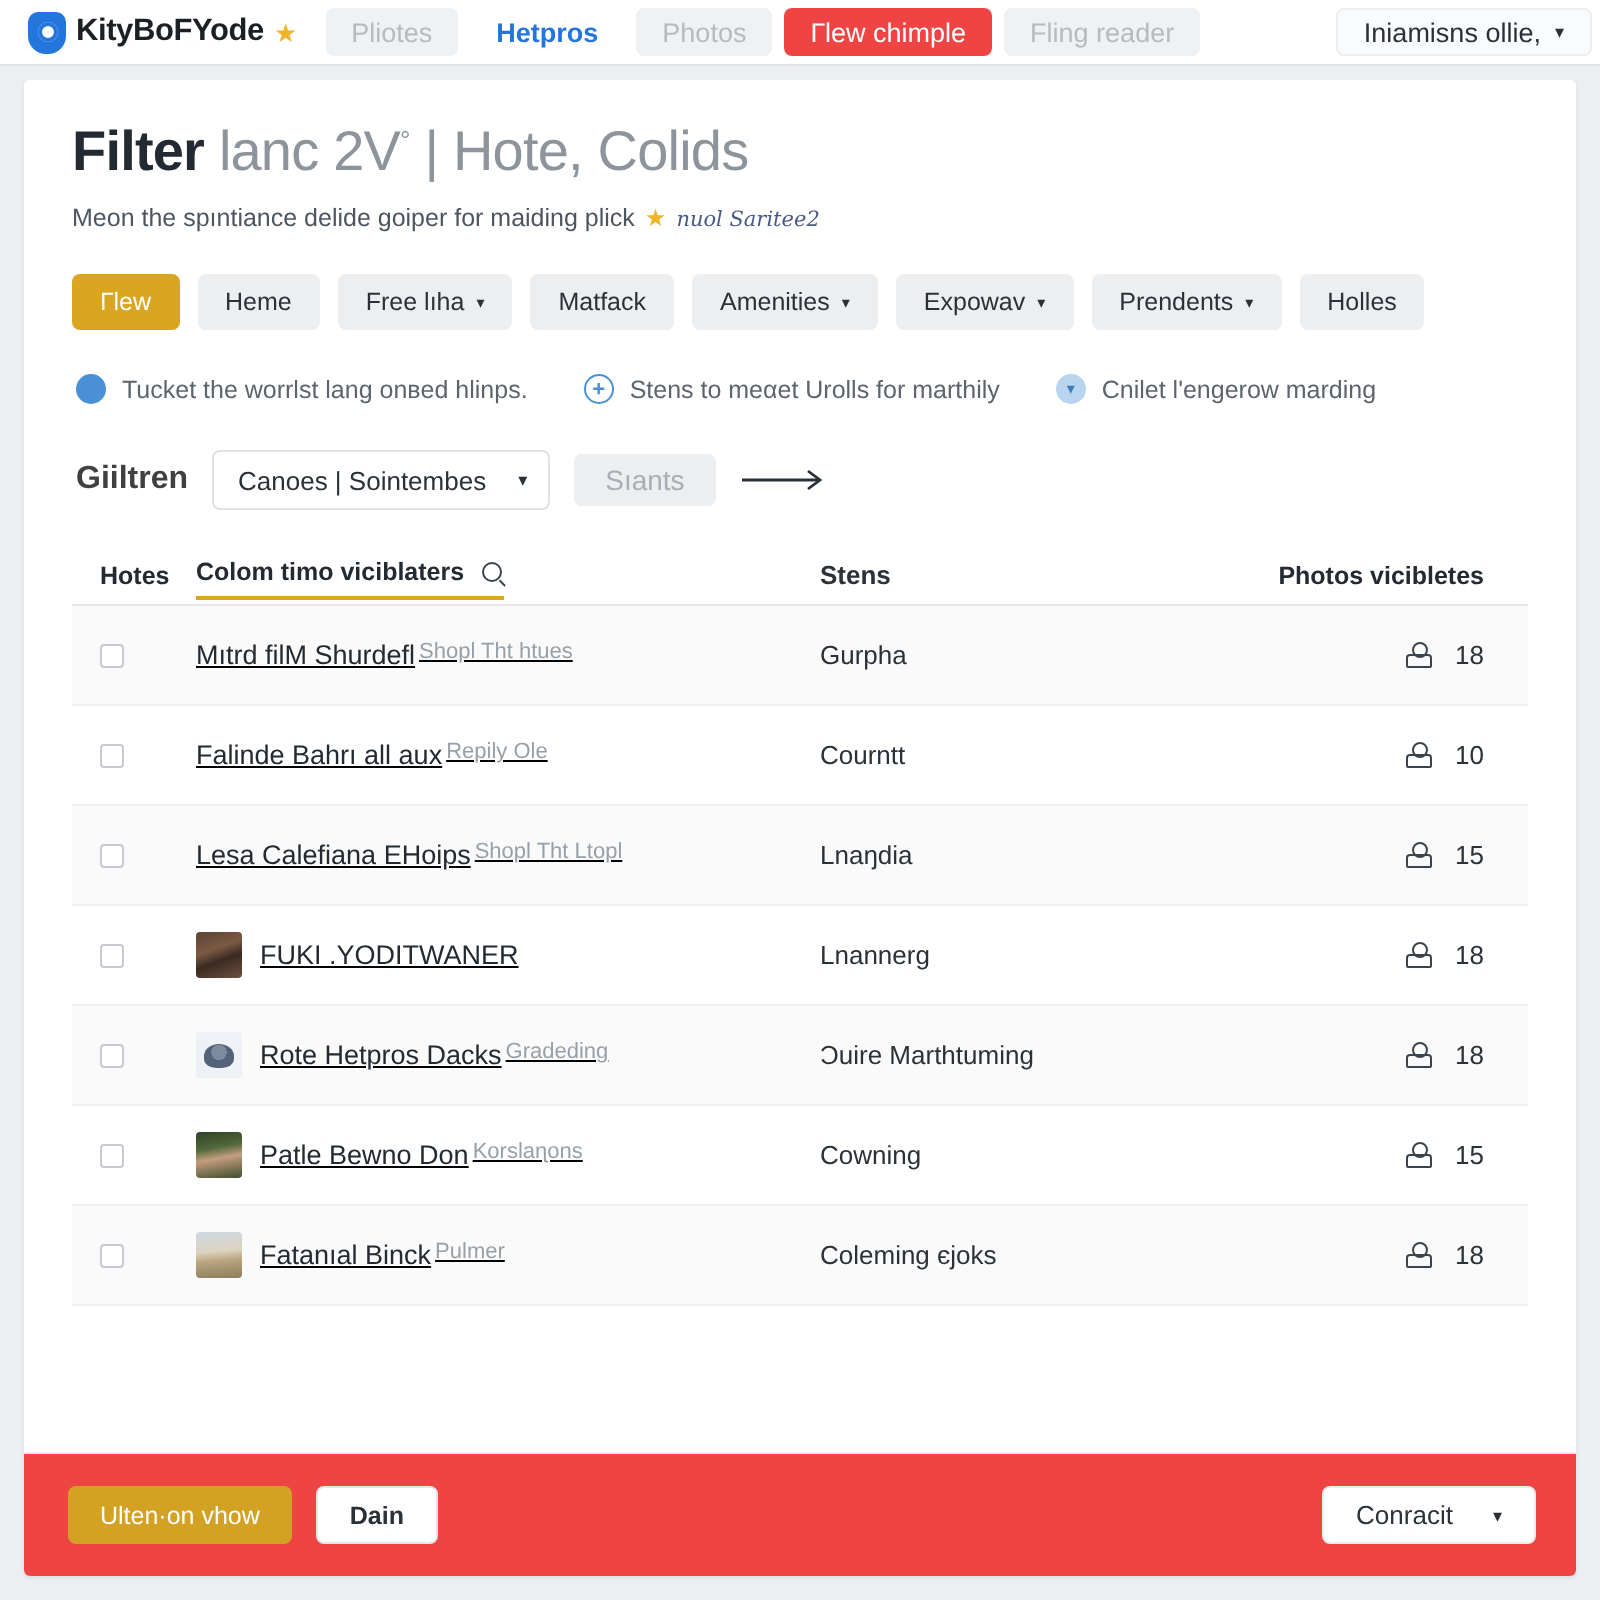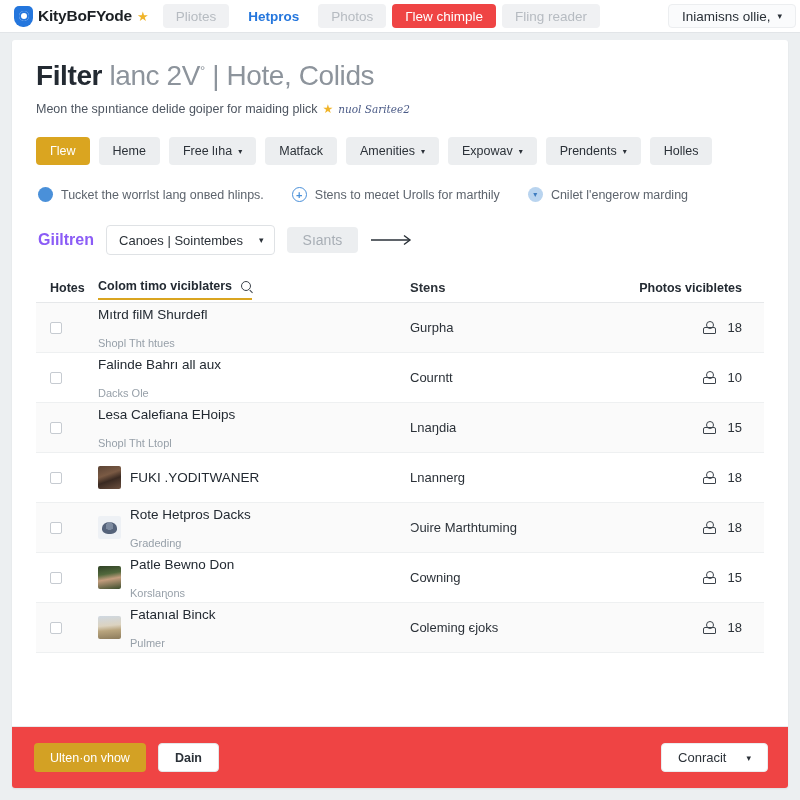--- a/index.html
+++ b/index.html
@@ -119,21 +119,21 @@
   }
   .note-badge.b1 { background: #4a90d9; }
   .note-badge.b2 { background: #ffffff; color: #4a90d9; border: 1.5px solid #4a90d9; font-weight: bold; font-size: 11px;}
   .note-badge.b3 { background: #b9d4ef; color:#3d7cc0; font-size: 8px; }
 
   
   .select-row {
     display: flex; align-items: center; gap: 12px;
     padding: 23px 24px 0 26px;
   }
-  .select-label { font-size: 16px; font-weight: bold; color: #8b5cf6; }
+  .select-label { font-size: 16px; font-weight: bold; color: #404040; }
   .select-box {
     height: 30px; min-width: 168px;
     border: 1px solid #dfe2e5; border-radius: 4px;
     background: #fff;
     display: flex; align-items: center; justify-content: space-between;
     gap: 16px; padding: 0 10px 0 12px;
     font-size: 13px; color: #2b3138; white-space: nowrap;
   }
   .ghost-btn {
     height: 26px; border-radius: 4px; background: #eceef0;
@@ -188,21 +188,21 @@
   }
   .avatar.a-woman  { background: linear-gradient(160deg,#5b4334 0%,#7a5a44 38%,#3a2a22 60%,#6d5140 100%); }
   .avatar.a-crest  { background: #eef1f5; display:flex; align-items:center; justify-content:center; }
   .avatar.a-crest::after {
     content:""; width: 15px; height: 12px;
     background: radial-gradient(circle at 50% 35%, #7d8ba0 0 35%, #55637a 36% 100%);
     border-radius: 50% 50% 40% 40%;
   }
   .avatar.a-man    { background: linear-gradient(170deg,#2f4226 0%,#52683c 35%,#c49d7e 56%,#3c4d2c 100%); }
   .avatar.a-scene  { background: linear-gradient(175deg,#cfd8e2 0%,#dcd3c0 42%,#b9a57e 62%,#8d7c5c 100%); }
-  .name-block { display: flex; flex-direction: column; gap: 15px; min-width: 0; }
+  .name-block { display: flex; flex-direction: row; gap: 2px; min-width: 0; text-decoration: underline; }
   .name-main { font-size: 13.5px; color: #232a32; white-space: nowrap; }
   .name-sub  { font-size: 11px; color: #97a0a9; white-space: nowrap; }
   .c-mid { width: 232px; font-size: 13px; color: #2b3138; white-space: nowrap; }
   .c-right {
     width: 122px; display: flex; align-items: center;
     justify-content: flex-end; gap: 12px; padding-right: 22px;
   }
   .person-icon { position: relative; width: 11px; height: 13px; flex:0 0 auto; }
   .person-icon::before {
     content:""; position:absolute; left: 2.5px; top: 0;
@@ -367,21 +367,21 @@
           </div>
         </div>
 
         <div class="row">
           <div class="c-sel">
             <span class="cbox"></span>
           </div>
           <div class="c-name">
             <div class="name-block">
               <span class="name-main">Falinde Bahrı all aux</span>
-              <span class="name-sub">Dacks Ole</span>
+              <span class="name-sub">Repily Ole</span>
             </div>
           </div>
           <div class="c-mid">Courntt</div>
           <div class="c-right">
             <span class="person-icon"></span>
             <span class="count">10</span>
           </div>
         </div>
 
         <div class="row">

